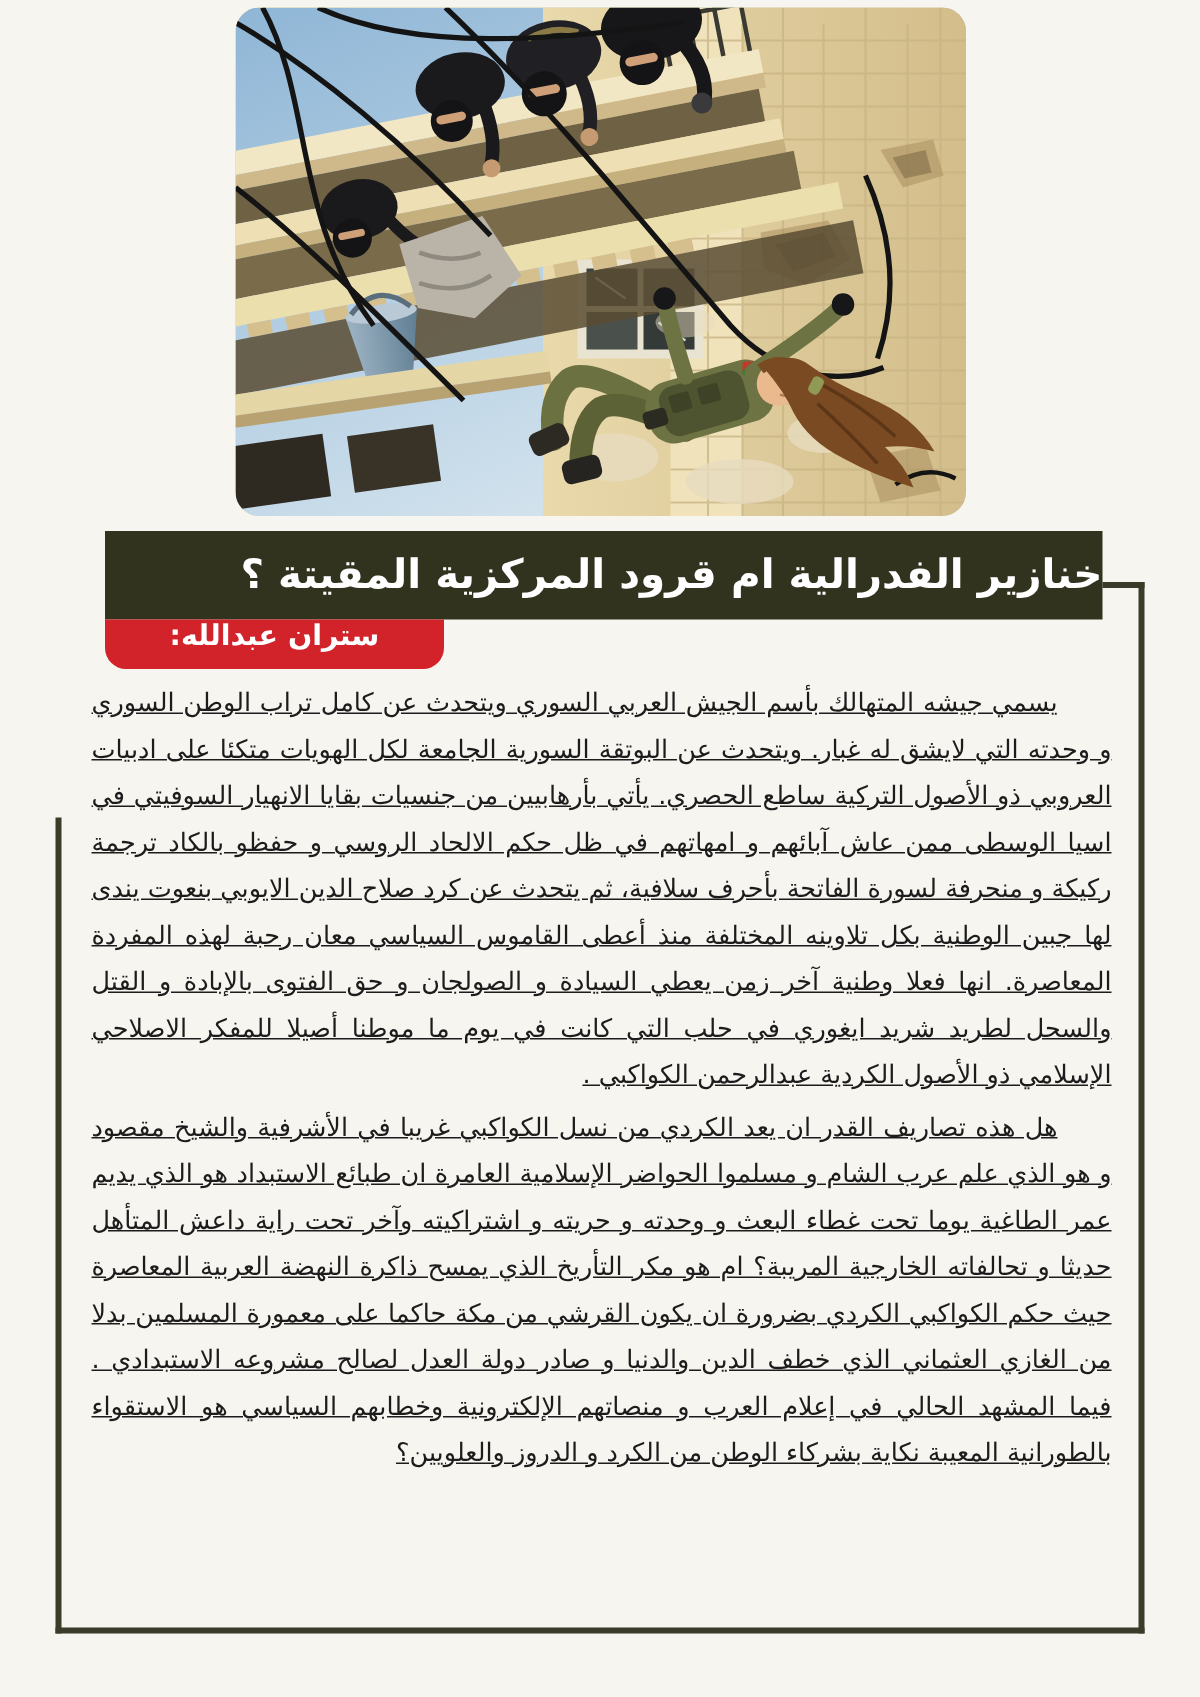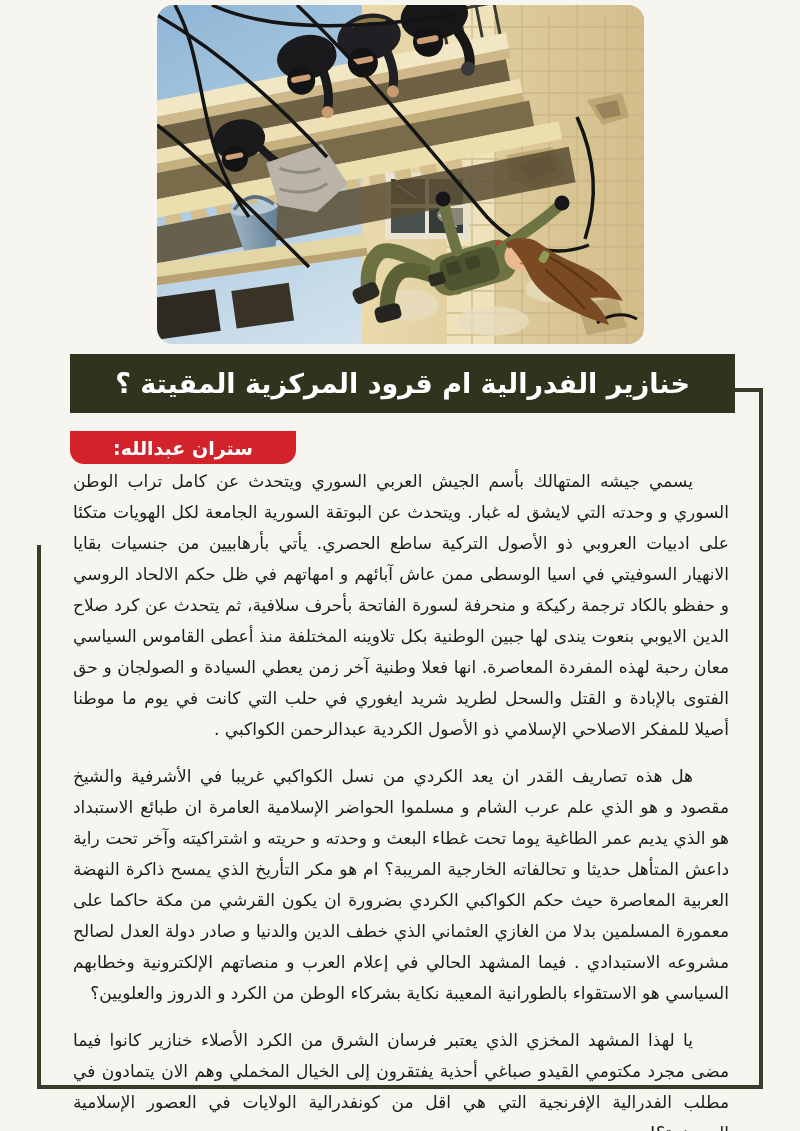--- a/index.html
+++ b/index.html
@@ -9,41 +9,41 @@
     font-family:"DejaVu Sans",sans-serif;
   }
   .illustration{
     position:absolute;left:157px;top:5px;width:487px;height:339px;
     border-radius:16px;overflow:hidden;background:#e6d5a6;
   }
   .illustration svg{display:block;width:100%;height:100%;}
   .title-bar{
     position:absolute;left:70px;top:354px;width:665px;height:59px;
     background:#32331f;color:#ffffff;direction:rtl;
-    display:flex;align-items:center;justify-content:center;
+    display:flex;align-items:center;
     font-size:27px;font-weight:bold;letter-spacing:0;
   }
   .byline-badge{
     position:absolute;left:70px;top:413px;width:226px;height:33px;
     background:#d2232b;color:#ffffff;direction:rtl;
     border-radius:0 0 14px 14px;
-    display:flex;align-items:center;justify-content:center;
-    font-size:19px;font-weight:bold;margin-top:18px;
+    display:flex;align-items:flex-start;justify-content:center;
+    font-size:19px;font-weight:bold;
   }
   .frame{position:absolute;background:#3a3b28;}
   .frame-right-connector{left:735px;top:388px;width:28px;height:4px;}
   .frame-right-line{left:759px;top:388px;width:4px;height:701px;}
   .frame-bottom-line{left:37px;top:1085px;width:726px;height:4px;}
   .frame-left-line{left:37px;top:545px;width:4px;height:544px;}
   .article-body{
     position:absolute;left:57px;top:450px;width:688px;
     direction:rtl;text-align:justify;
     color:#1c1c1c;font-size:17px;line-height:31px;
   }
-  .article-body p{margin:16px;text-indent:36px;}
+  .article-body p{margin:4px;text-indent:36px;text-decoration:underline;}
 </style>
 </head>
 <body>
 
 <div class="illustration">
   <svg viewBox="0 0 487 339" xmlns="http://www.w3.org/2000/svg">
     <defs>
       <linearGradient id="sky" x1="0" y1="0" x2="0.6" y2="1">
         <stop offset="0" stop-color="#8fb6d6"></stop>
           <stop offset="1" stop-color="#d8e6ef"></stop>
@@ -227,14 +227,13 @@
 </div>
 
 <div class="frame frame-right-connector"></div>
 <div class="frame frame-right-line"></div>
 <div class="frame frame-bottom-line"></div>
 <div class="frame frame-left-line"></div>
 
 <div class="article-body">
   <p>يسمي جيشه المتهالك بأسم الجيش العربي السوري ويتحدث عن كامل تراب الوطن السوري و وحدته التي لايشق له غبار. ويتحدث عن البوتقة السورية الجامعة لكل الهويات متكئا على ادبيات العروبي ذو الأصول التركية ساطع الحصري. يأتي بأرهابيين من جنسيات بقايا الانهيار السوفيتي في اسيا الوسطى ممن عاش آبائهم و امهاتهم في ظل حكم الالحاد الروسي و حفظو بالكاد ترجمة ركيكة و منحرفة لسورة الفاتحة بأحرف سلافية، ثم يتحدث عن كرد صلاح الدين الايوبي بنعوت يندى لها جبين الوطنية بكل تلاوينه المختلفة منذ أعطى القاموس السياسي معان رحبة لهذه المفردة المعاصرة. انها فعلا وطنية آخر زمن يعطي السيادة و الصولجان و حق الفتوى بالإبادة و القتل والسحل لطريد شريد ايغوري في حلب التي كانت في يوم ما موطنا أصيلا للمفكر الاصلاحي الإسلامي ذو الأصول الكردية عبدالرحمن الكواكبي .</p>
   <p>هل هذه تصاريف القدر ان يعد الكردي من نسل الكواكبي غريبا في الأشرفية والشيخ مقصود و هو الذي علم عرب الشام و مسلموا الحواضر الإسلامية العامرة ان طبائع الاستبداد هو الذي يديم عمر الطاغية يوما تحت غطاء البعث و وحدته و حريته و اشتراكيته وآخر تحت راية داعش المتأهل حديثا و تحالفاته الخارجية المريبة؟ ام هو مكر التأريخ الذي يمسح ذاكرة النهضة العربية المعاصرة حيث حكم الكواكبي الكردي بضرورة ان يكون القرشي من مكة حاكما على معمورة المسلمين بدلا من الغازي العثماني الذي خطف الدين والدنيا و صادر دولة العدل لصالح مشروعه الاستبدادي . فيما المشهد الحالي في إعلام العرب و منصاتهم الإلكترونية وخطابهم السياسي هو الاستقواء بالطورانية المعيبة نكاية بشركاء الوطن من الكرد و الدروز والعلويين؟</p>
-  <p>يا لهذا المشهد المخزي الذي يعتبر فرسان الشرق من الكرد الأصلاء خنازير كانوا فيما مضى مجرد مكتومي القيدو صباغي أحذية يفتقرون إلى الخيال المخملي وهم الان يتمادون في مطلب الفدرالية الإفرنجية التي هي اقل من كونفدرالية الولايات في العصور الإسلامية المزدهرة؟!</p>
 </div>
 
 </body></html>

